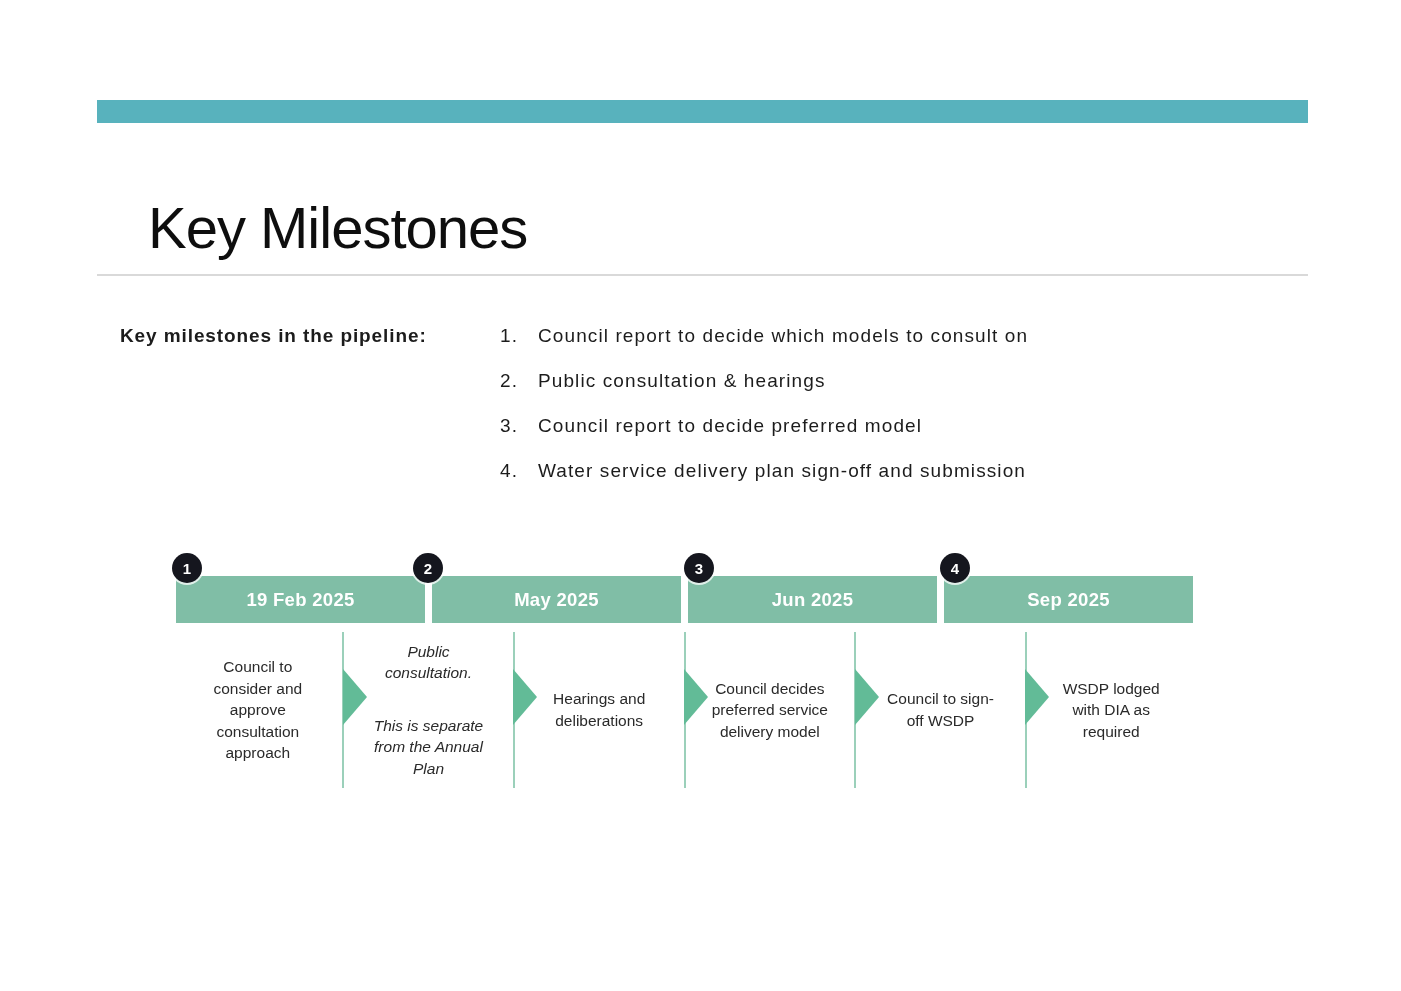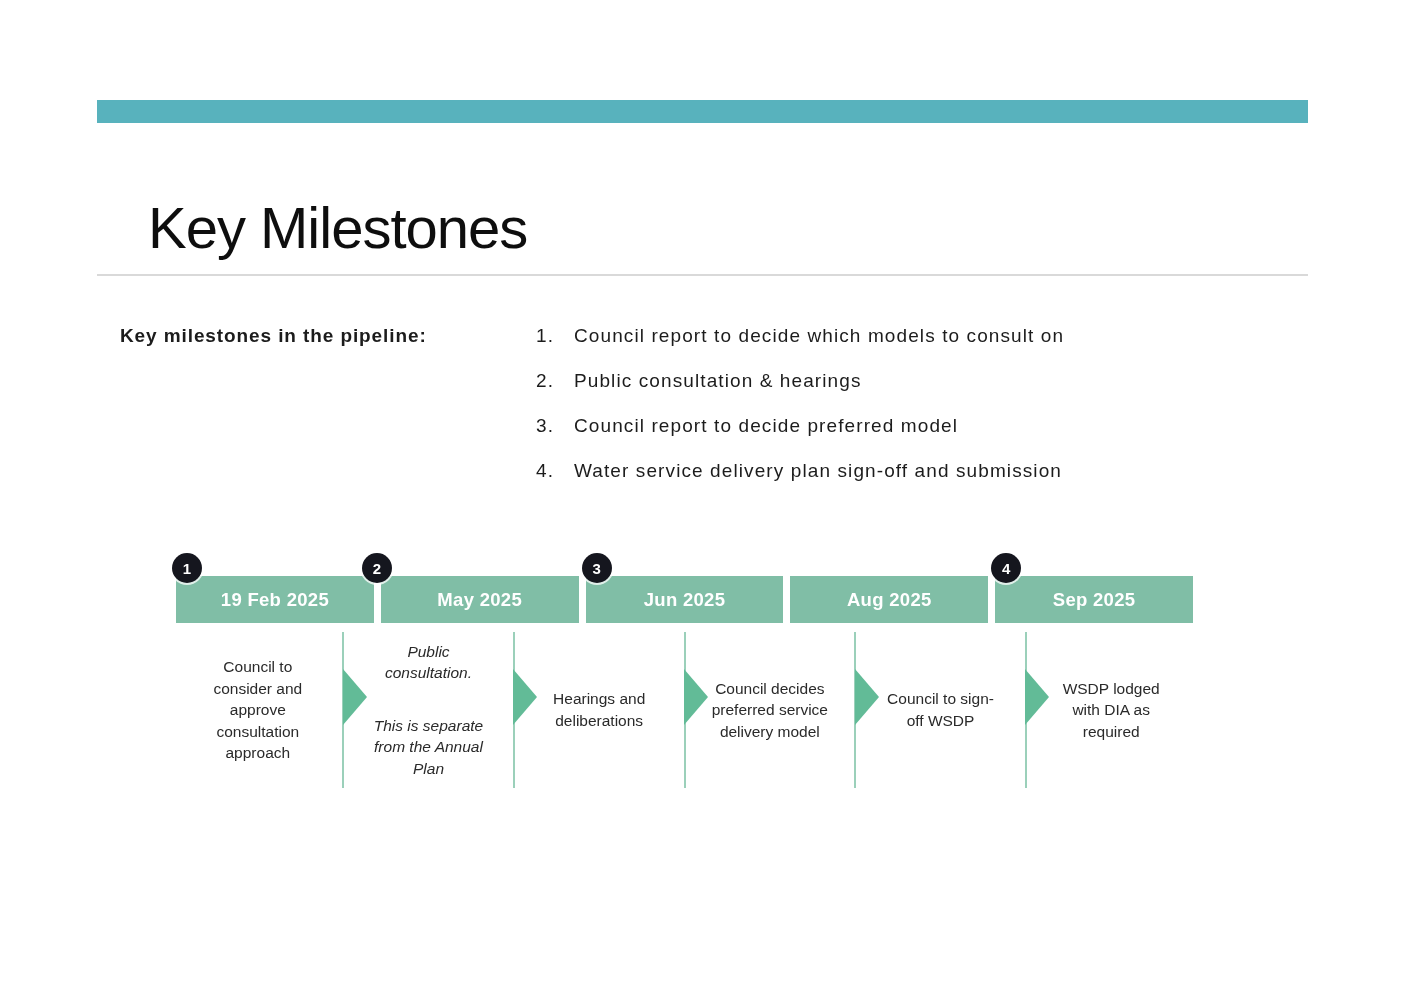--- a/index.html
+++ b/index.html
@@ -20,21 +20,21 @@
     font-size:58px;font-weight:500;color:#0e0e0e;
     letter-spacing:-1px;line-height:1.15;white-space:nowrap;margin-left:38px;
   }
   .title-divider{
     position:absolute;left:97px;top:274px;width:1211px;height:2px;
     background:#D9D9D9;
   }
   
   .pipeline{
     position:absolute;left:120px;top:322px;width:1180px;
-    display:flex;align-items:flex-start;gap:36px;
+    display:flex;align-items:flex-start;
   }
   .pipeline-label{
     width:380px;flex:0 0 380px;
     font-weight:bold;font-size:19px;letter-spacing:0.9px;
     padding-top:3px;color:#1c1c1c;
   }
   .pipeline-list{list-style:none;margin:0;padding:0;}
   .pipeline-item{
     display:flex;align-items:flex-start;
     font-size:19px;letter-spacing:1.1px;line-height:27px;
@@ -128,23 +128,20 @@
       </div>
       <div class="bar">
         <div class="badge pos-b">2</div>
         <span>May 2025</span>
       </div>
       <div class="bar">
         <div class="badge pos-a">3</div>
         <span>Jun 2025</span>
       </div>
       <div class="bar">
-        <span>Aug 2025</span>
-      </div>
-      <div class="bar">
         <div class="badge pos-a">4</div>
         <span>Sep 2025</span>
       </div>
     </div>
 
     <div class="content">
       <div class="tcol">
         <span class="desc dw-a">Council to consider and approve consultation approach</span>
       </div>
       <div class="tcol">

